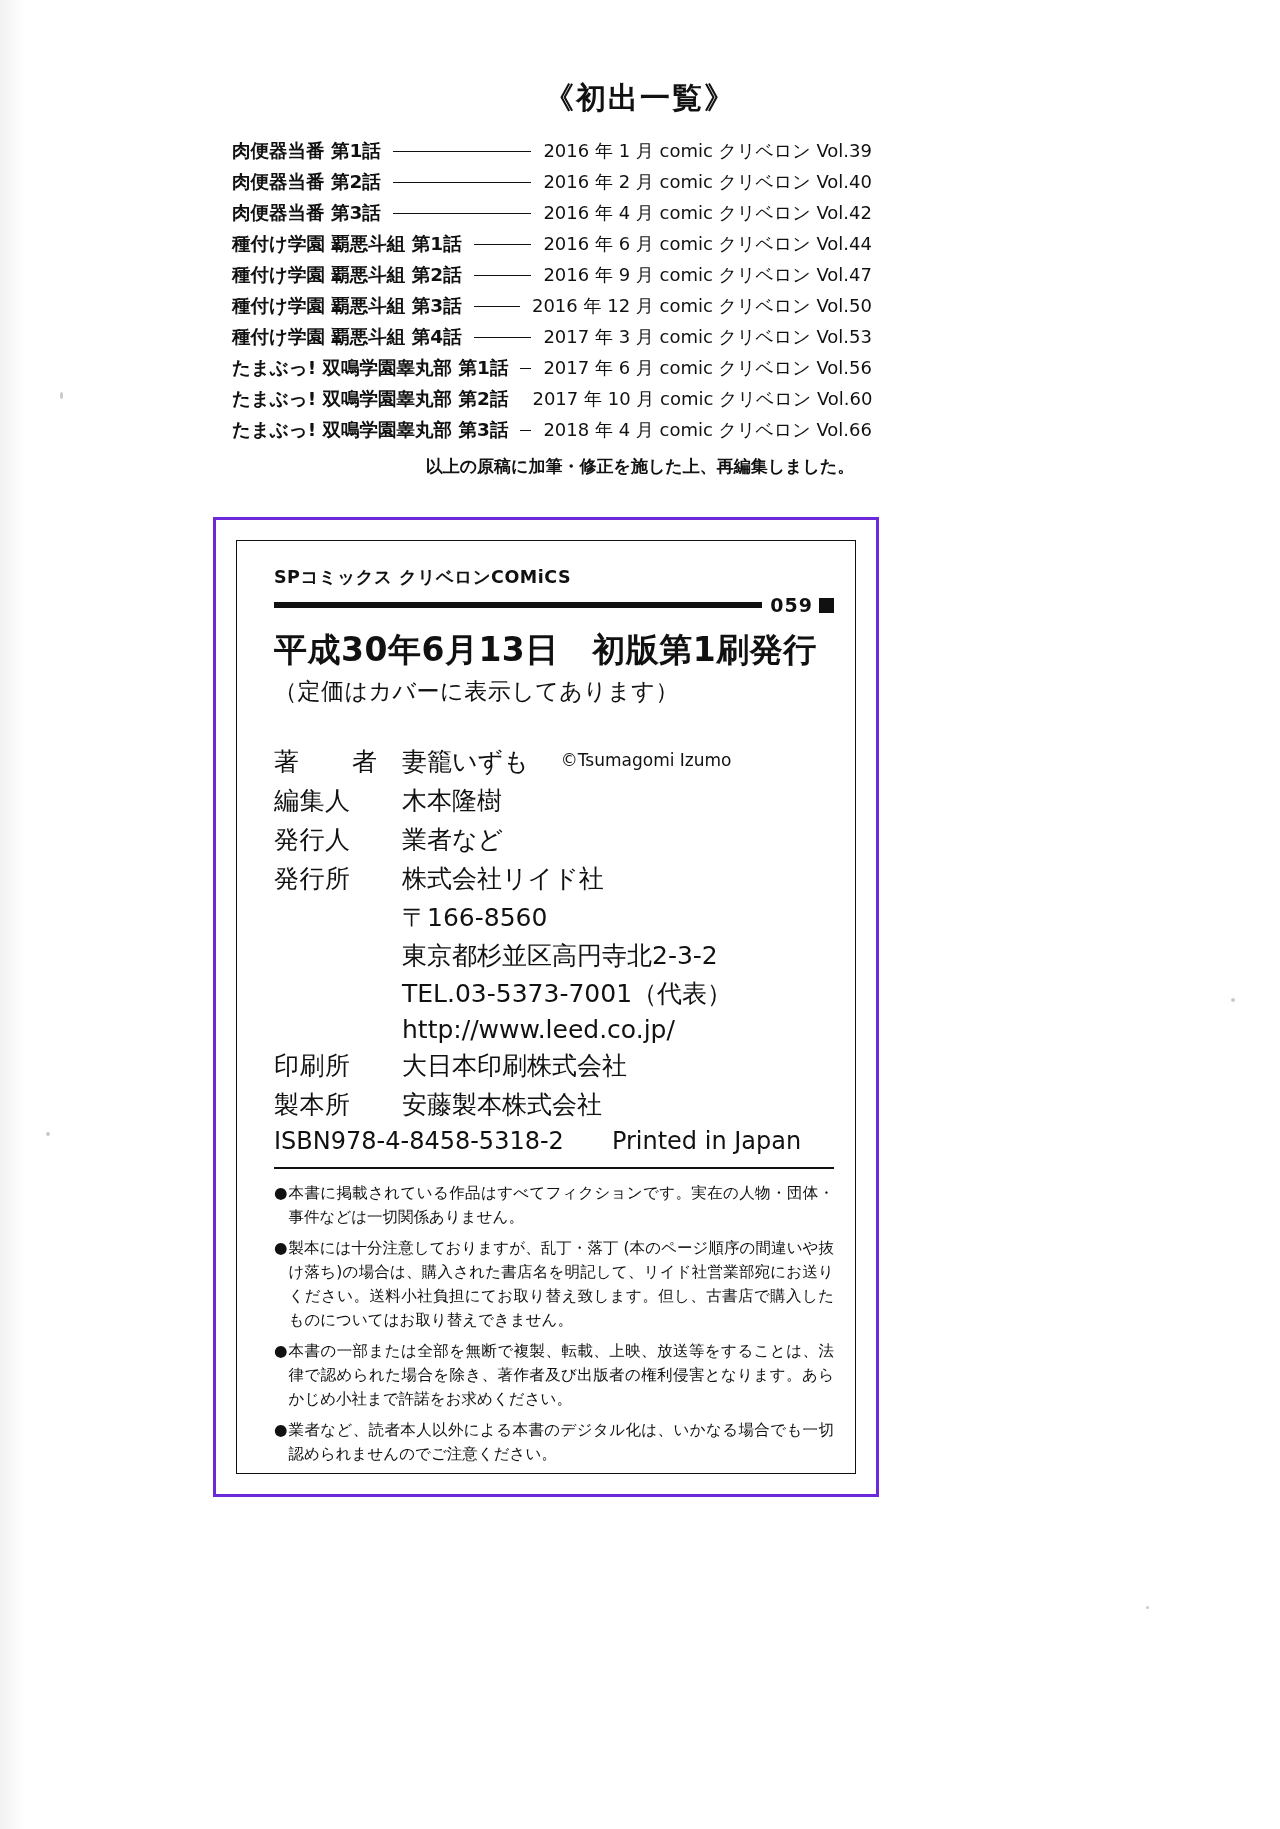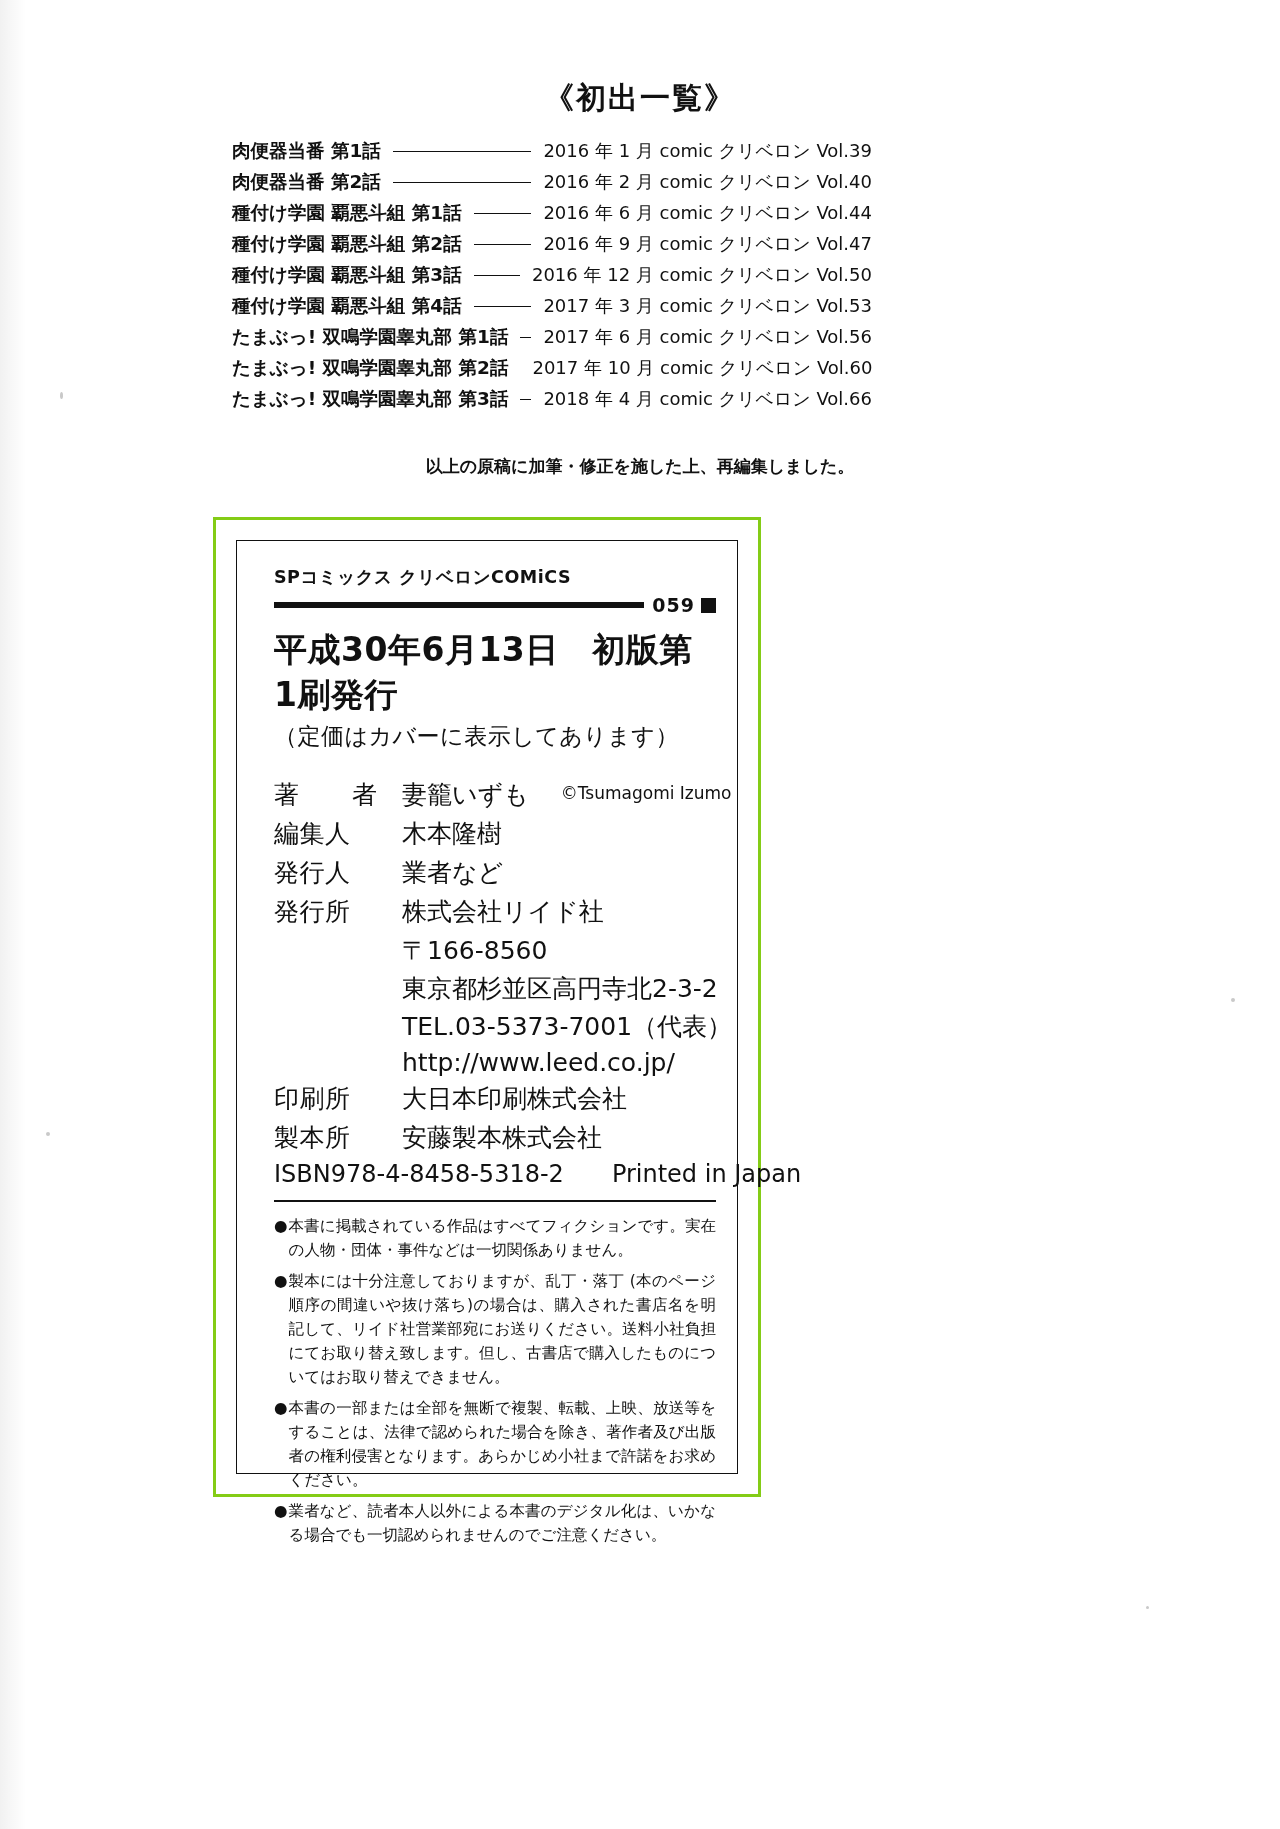--- a/index.html
+++ b/index.html
@@ -74,23 +74,23 @@
     font-family: "DejaVu Sans", sans-serif;
     font-weight: bold;
     font-size: 17px;
   }
 
   
   .colophon-outer {
     position: absolute;
     left: 213px;
     top: 517px;
-    width: 548px;
+    width: 666px;
     height: 980px;
-    border: 3px solid #84cc16;
+    border: 3px solid #6d28d9;
     box-sizing: border-box;
   }
   .colophon-inner {
     position: absolute;
     left: 20px;
     top: 20px;
     right: 20px;
     bottom: 20px;
     border: 1.5px solid #111;
     box-sizing: border-box;
@@ -151,21 +151,21 @@
     letter-spacing: 0.5px;
   }
   .price-note {
     font-family: "DejaVu Sans", sans-serif;
     font-size: 23px;
     margin-top: 3px;
     letter-spacing: 0.5px;
   }
 
   .info-table {
-    margin-top: 26px;
+    margin-top: 38px;
     font-family: "DejaVu Sans", sans-serif;
     font-size: 25px;
   }
   .info-row {
     display: flex;
     align-items: flex-start;
     margin-bottom: 6px;
   }
   .info-label {
     flex: 0 0 128px;
@@ -266,20 +266,25 @@
       <span class="credit-rule"></span>
       <span class="credit-source">2016 年 1 月 comic クリベロン Vol.39</span>
     </div>
 
     <div class="credit-row">
       <span class="credit-title">肉便器当番 第2話</span>
       <span class="credit-rule"></span>
       <span class="credit-source">2016 年 2 月 comic クリベロン Vol.40</span>
     </div>
 
+    <div class="credit-row">
+      <span class="credit-title">肉便器当番 第3話</span>
+      <span class="credit-rule"></span>
+      <span class="credit-source">2016 年 4 月 comic クリベロン Vol.42</span>
+    </div>
 
     <div class="credit-row">
       <span class="credit-title">種付け学園 覇悪斗組 第1話</span>
       <span class="credit-rule"></span>
       <span class="credit-source">2016 年 6 月 comic クリベロン Vol.44</span>
     </div>
 
     <div class="credit-row">
       <span class="credit-title">種付け学園 覇悪斗組 第2話</span>
       <span class="credit-rule"></span>

